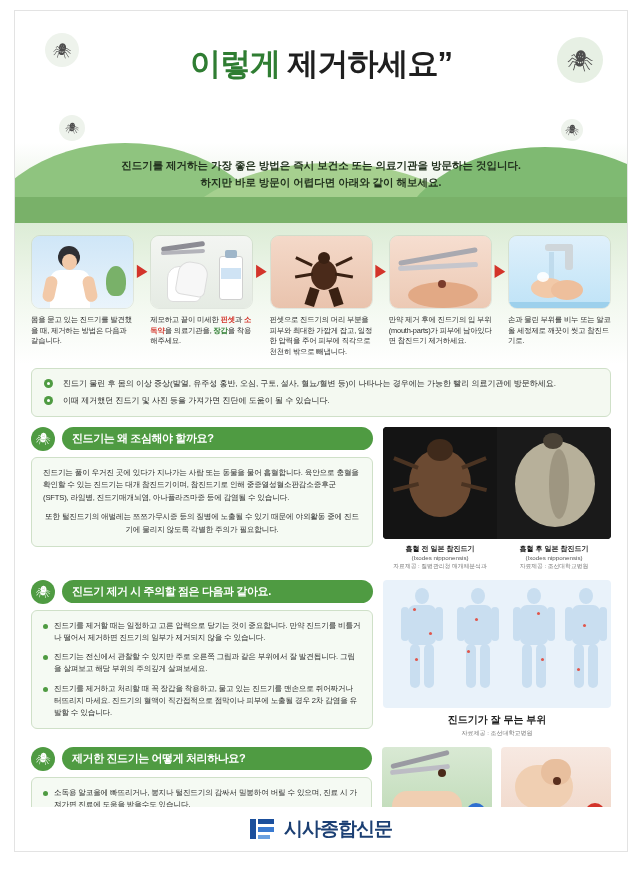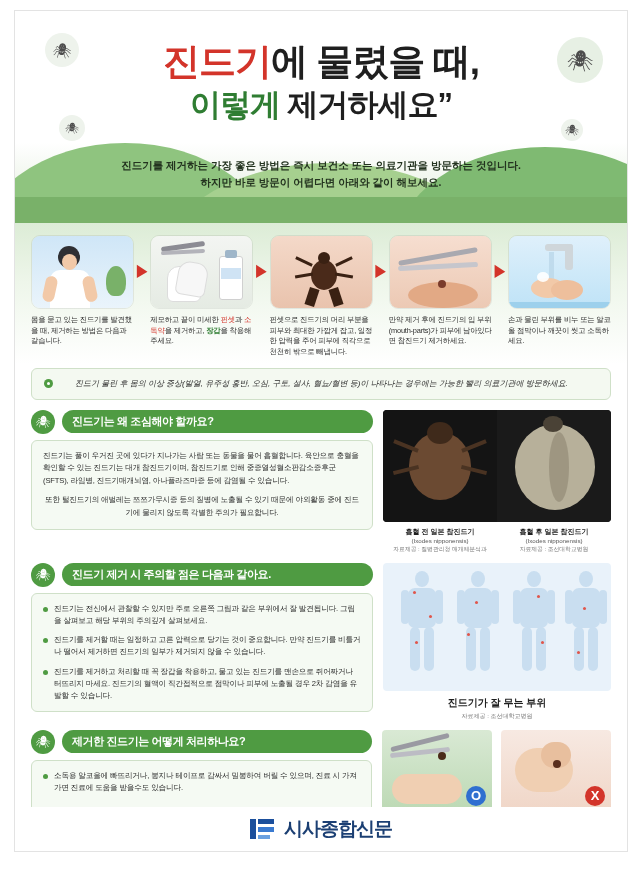--- a/index.html
+++ b/index.html
@@ -84,21 +84,21 @@
   .steps-row { display: flex; align-items: flex-start; gap: 0; }
   .step { width: 103px; }
   .step-img {
     width: 103px; height: 74px; border-radius: 9px; overflow: hidden;
     position: relative; border: 1px solid rgba(0,0,0,.07);
   }
   .step-cap {
     font-size: 7.4px; color: #2c2c2c; line-height: 1.45; margin-top: 6px;
     letter-spacing: -.2px;
   }
-  .step-cap .hl { color: #d3342a; font-weight: normal; }
+  .step-cap .hl { color: #d3342a; font-weight: bold; }
   .step-cap .hl2 { color: #2f7d32; font-weight: bold; }
   .arrow {
     width: 20px; display: flex; justify-content: center; align-items: center;
     height: 74px; color: #d3342a; font-size: 15px; font-weight: bold;
   }
 
   
   .art { position: absolute; inset: 0; }
   .a1 { background: linear-gradient(#cfe6f7, #eaf4fb); }
   .a2 { background: linear-gradient(#f3f5f2, #e5ebe3); }
@@ -110,22 +110,22 @@
 
   
   .notebox {
     margin: 4px 16px 0 16px;
     border: 1px solid #cfe0c8;
     background: #f4f9f1;
     border-radius: 6px;
     padding: 9px 12px 9px 12px;
   }
   .note-line {
-    display: flex; align-items: flex-start; gap: 22px;
-    font-size: 8px; color: #2b2b2b; line-height: 1.5; margin-bottom: 5px; font-style: italic;
+    display: flex; align-items: flex-start; gap: 10px;
+    font-size: 8px; color: #2b2b2b; line-height: 1.5; margin-bottom: 5px;
   }
   .note-line:last-child { margin-bottom: 0; }
   .dot-green {
     width: 9px; height: 9px; border-radius: 50%; background: #4f9b42;
     flex: 0 0 auto; margin-top: 1px; position: relative;
   }
   .dot-green::after {
     content: ""; position: absolute; left: 3px; top: 3px;
     width: 3px; height: 3px; border-radius: 50%; background: #fff;
   }
@@ -249,23 +249,20 @@
           <span class="tick-glyph">🕷</span>
         </div>
       <div class="tick-deco t3">
           <span class="tick-glyph">🕷</span>
         </div>
       <div class="tick-deco t4">
           <span class="tick-glyph">🕷</span>
         </div>
 
       <div class="title-wrap">
-        <div class="title-1">
-          <span class="red">진드기</span><span>에 물렸을 때,</span>
-        </div>
         <div class="title-2">
           <span class="green">이렇게</span><span> 제거하세요”</span>
         </div>
       </div>
 
       <div class="subtitle">
         <span class="l2">진드기를 제거하는 가장 좋은 방법은 즉시 보건소 또는 의료기관을 방문하는 것입니다.</span>
         <span class="l2">하지만 바로 방문이 어렵다면 아래와 같이 해보세요.</span>
       </div>
     </div>
@@ -294,21 +291,21 @@
             <div class="art a2">
               <span class="rect" style="left:10px; top:8px; width:44px; height:5px; background:#8c8c94; border-radius:3px; transform:rotate(-8deg);"></span>
               <span class="rect" style="left:10px; top:14px; width:44px; height:4px; background:#b3b3ba; border-radius:3px; transform:rotate(-3deg);"></span>
               <span class="rect" style="left:16px; top:30px; width:34px; height:36px; background:#ffffff; border-radius:12px 12px 6px 6px; border:1px solid #dcdcdc;"></span>
               <span class="rect" style="left:26px; top:26px; width:30px; height:34px; background:#f7f7f7; border-radius:12px 12px 6px 6px; border:1px solid #dcdcdc; transform:rotate(10deg);"></span>
               <span class="rect" style="left:68px; top:20px; width:24px; height:44px; background:#ffffff; border:1px solid #d0d0d0; border-radius:3px;"></span>
               <span class="rect" style="left:70px; top:32px; width:20px; height:11px; background:#cfe3f4;"></span>
               <span class="rect" style="left:74px; top:14px; width:12px; height:8px; background:#9fb6c9; border-radius:2px;"></span>
             </div>
           </div>
-          <div class="step-cap"><span>제모하고 끝이 미세한 </span><span class="hl">핀셋</span><span>과 </span><span class="hl">소독약</span><span>을 제거하고, </span><span class="hl2">장갑</span><span>을 착용해주세요.</span></div>
+          <div class="step-cap"><span>제모하고 끝이 미세한 </span><span class="hl">핀셋</span><span>과 </span><span class="hl">소독약</span><span>을 의료기관을, </span><span class="hl2">장갑</span><span>을 착용해주세요.</span></div>
         </div>
 
         <div class="arrow">▶</div>
 
         <div class="step">
           <div class="step-img">
             <div class="art a3">
               <span class="blob" style="left:40px; top:24px; width:26px; height:30px; background:#4a2a1a;"></span>
               <span class="blob" style="left:47px; top:16px; width:12px; height:12px; background:#3a2113;"></span>
               <span class="rect" style="left:24px; top:24px; width:18px; height:3px; background:#3a2113; transform:rotate(25deg);"></span>
@@ -343,30 +340,34 @@
             <div class="art a5">
               <span class="rect" style="left:56px; top:8px; width:8px; height:26px; background:#cfd6da; border-radius:3px;"></span>
               <span class="rect" style="left:36px; top:8px; width:28px; height:7px; background:#cfd6da; border-radius:3px;"></span>
               <span class="rect" style="left:40px; top:16px; width:5px; height:30px; background:#bcd8ea; opacity:.85;"></span>
               <span class="blob" style="left:22px; top:42px; width:34px; height:20px; background:#f2c9a8;"></span>
               <span class="blob" style="left:42px; top:44px; width:32px; height:20px; background:#eebf9c;"></span>
               <span class="blob" style="left:28px; top:36px; width:12px; height:10px; background:#ffffff; opacity:.9;"></span>
               <span class="rect" style="left:0; top:66px; width:103px; height:10px; background:#9dd0ec;"></span>
             </div>
           </div>
-          <div class="step-cap">손과 물린 부위를 비누 또는 알코올 점막이나 깨끗이 씻고 소독하세요.</div>
+          <div class="step-cap">손과 물린 부위를 비누 또는 알코올 세정제로 깨끗이 씻고 참진드기로.</div>
         </div>
 
       </div>
     </div>
 
     <div class="notebox">
       <div class="note-line">
         <span class="dot-green"></span>
         <span>진드기 물린 후 몸의 이상 증상(발열, 유주성 홍반, 오심, 구토, 설사, 혈뇨/혈변 등)이 나타나는 경우에는 가능한 빨리 의료기관에 방문하세요.</span>
+      </div>
+      <div class="note-line">
+        <span class="dot-green"></span>
+        <span>이때 제거했던 진드기 및 사진 등을 가져가면 진단에 도움이 될 수 있습니다.</span>
       </div>
     </div>
 
     <div class="lower">
 
       <div class="panel-row">
         <div class="panel-left">
           <div class="sec-head">
             <span class="sec-badge">🕷</span>
             <span class="sec-title">진드기는 왜 조심해야 할까요?</span>
@@ -410,25 +411,25 @@
 
       <div class="panel-row">
         <div class="panel-left">
           <div class="sec-head">
             <span class="sec-badge">🕷</span>
             <span class="sec-title">진드기 제거 시 주의할 점은 다음과 같아요.</span>
           </div>
           <div class="sec-body">
             <div class="bullet">
               <span class="bdot"></span>
-              <span>진드기는 전신에서 관찰할 수 있지만 주로 오른쪽 그림과 같은 부위에서 잘 발견됩니다. 그림을 살펴보고 해당 부위의 주의깊게 살펴보세요.</span>
+              <span>진드기를 제거할 때는 일정하고 고른 압력으로 당기는 것이 중요합니다. 만약 진드기를 비틀거나 떨어서 제거하면 진드기의 일부가 제거되지 않을 수 있습니다.</span>
             </div>
             <div class="bullet">
               <span class="bdot"></span>
-              <span>진드기를 제거할 때는 일정하고 고른 압력으로 당기는 것이 중요합니다. 만약 진드기를 비틀거나 떨어서 제거하면 진드기의 일부가 제거되지 않을 수 있습니다.</span>
+              <span>진드기는 전신에서 관찰할 수 있지만 주로 오른쪽 그림과 같은 부위에서 잘 발견됩니다. 그림을 살펴보고 해당 부위의 주의깊게 살펴보세요.</span>
             </div>
             <div class="bullet">
               <span class="bdot"></span>
               <span>진드기를 제거하고 처리할 때 꼭 장갑을 착용하고, 물고 있는 진드기를 맨손으로 쥐어짜거나 터뜨리지 마세요. 진드기의 혈액이 직간접적으로 점막이나 피부에 노출될 경우 2차 감염을 유발할 수 있습니다.</span>
             </div>
           </div>
         </div>
 
         <div class="panel-right">
           <div class="body-fig">
@@ -483,21 +484,21 @@
 
       <div class="panel-row">
         <div class="panel-left">
           <div class="sec-head">
             <span class="sec-badge">🕷</span>
             <span class="sec-title">제거한 진드기는 어떻게 처리하나요?</span>
           </div>
           <div class="sec-body" style="min-height:60px;">
             <div class="bullet">
               <span class="bdot"></span>
-              <span>소독용 알코올에 빠뜨리거나, 봉지나 테이프로 감싸서 밀봉하여 버릴 수 있으며, 진료 시 가져가면 진료에 도움을 받을수도 있습니다.</span>
+              <span>소독용 알코올에 빠뜨리거나, 봉지나 털진드기의 감싸서 밀봉하여 버릴 수 있으며, 진료 시 가져가면 진료에 도움을 받을수도 있습니다.</span>
             </div>
           </div>
         </div>
 
         <div class="panel-right">
           <div class="bot-photos">
             <div class="bot-photo bp1">
               <span class="rect" style="left:8px; top:10px; width:60px; height:5px; background:#9a9aa2; border-radius:3px; transform:rotate(-14deg);"></span>
               <span class="rect" style="left:8px; top:20px; width:60px; height:5px; background:#bcbcc4; border-radius:3px; transform:rotate(-6deg);"></span>
               <span class="blob" style="left:10px; top:44px; width:70px; height:30px; background:#f0cfb2; border-radius:20px;"></span>

